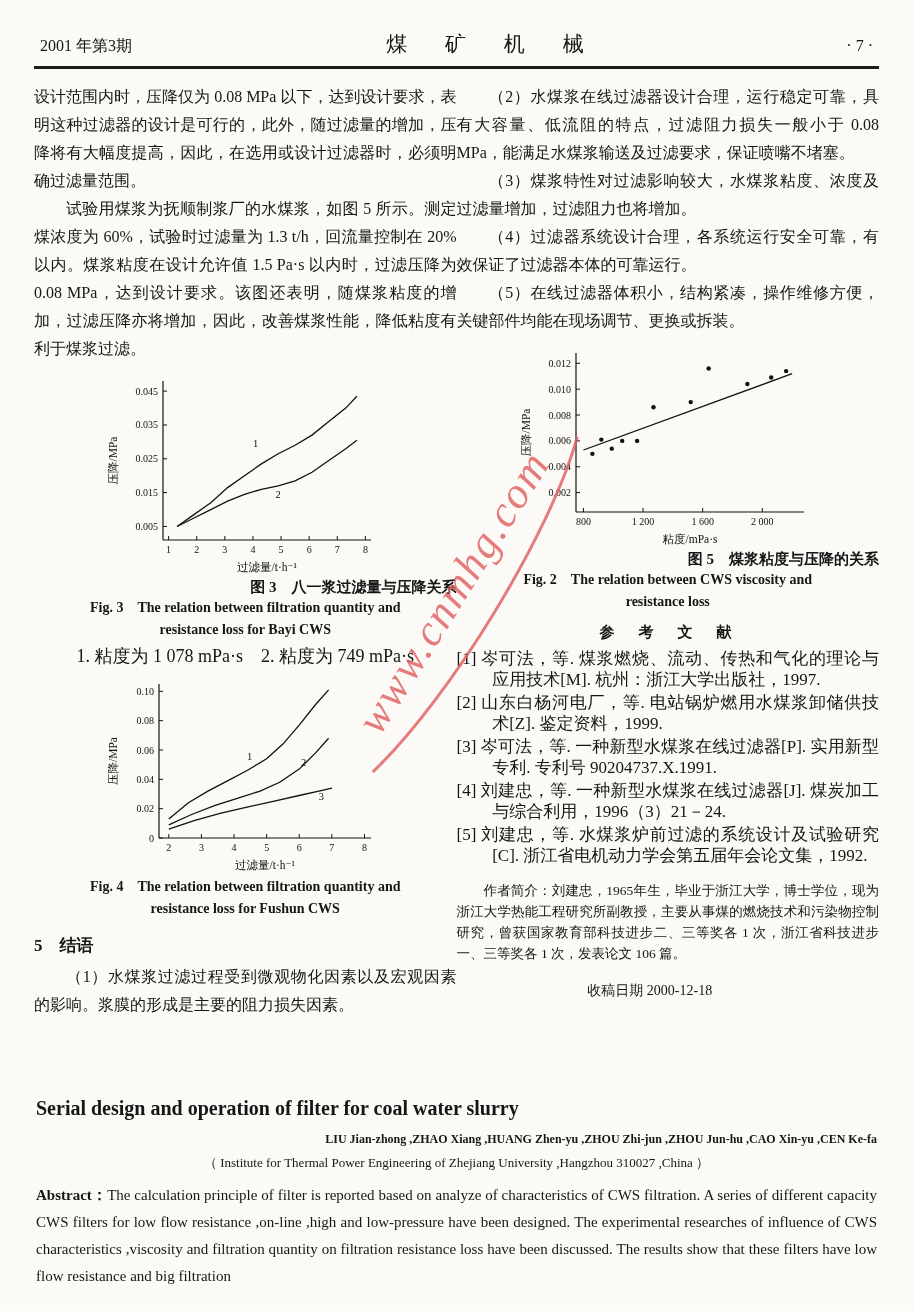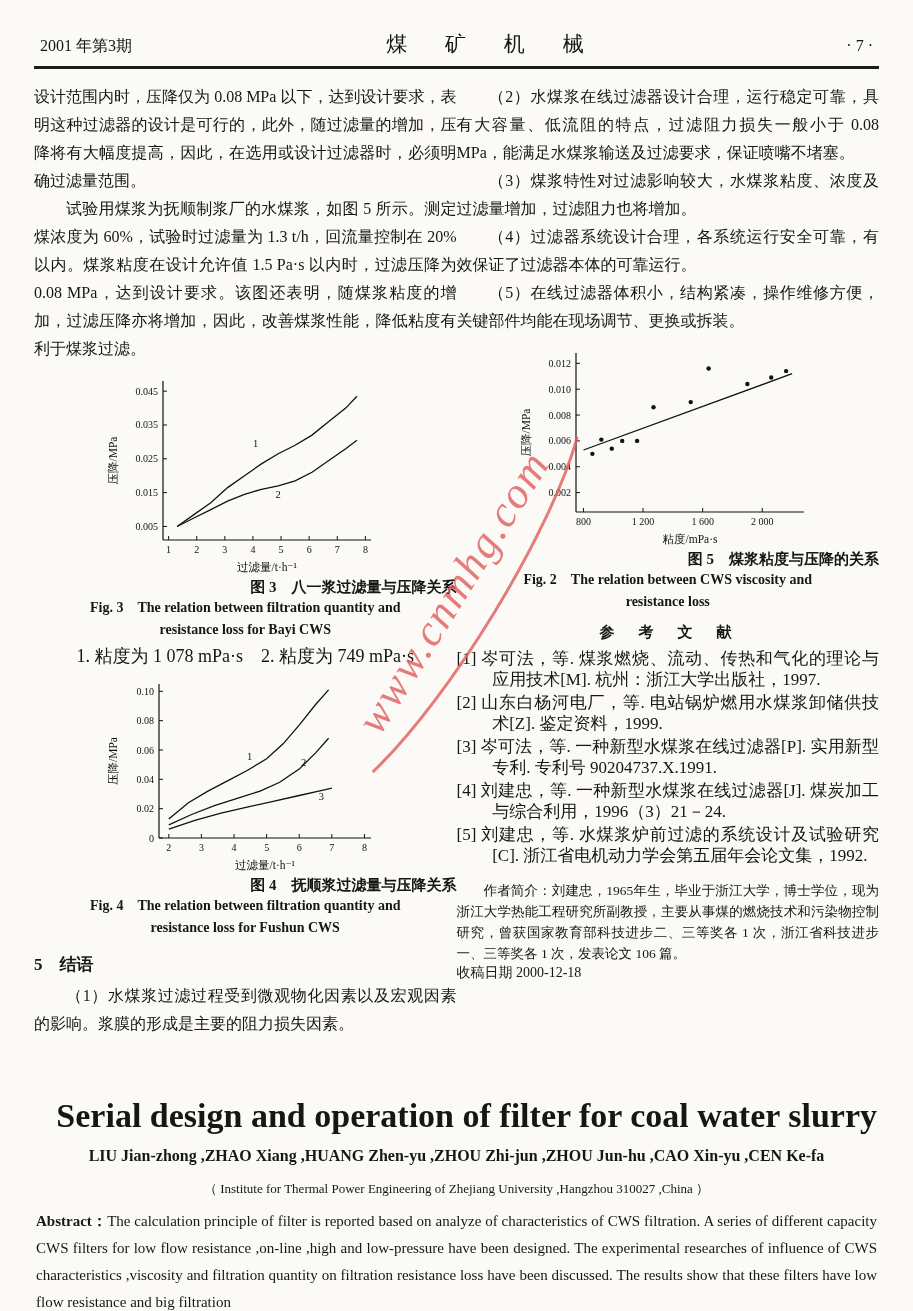--- a/index.html
+++ b/index.html
@@ -26,26 +26,26 @@
   p.body{margin:0;font-size:16px;line-height:28px;text-align:justify;}
   p.indent{text-indent:2em;}
   .chart{display:flex;justify-content:center;margin:8px 0 2px 0;}
   .cap-cn{text-align:right;font-weight:bold;font-size:15px;margin-top:1px;}
   .cap-en{text-align:center;font-weight:bold;font-size:14px;line-height:22px;}
   .fig-note{text-align:center;font-size:18px;margin-top:6px;line-height:19px;}
   .sec-title{font-weight:bold;font-size:17px;margin:14px 0 6px 0;}
   .ref-title{text-align:center;font-weight:bold;font-size:15px;margin:10px 0 6px 0;letter-spacing:0.3em;}
   .ref{font-size:17px;line-height:21px;text-align:justify;padding-left:2.1em;text-indent:-2.1em;margin-bottom:2px;}
   .bio{font-size:13.5px;line-height:21px;text-align:justify;text-indent:2em;margin:14px 0 0 0;}
-  .received{font-size:14px;text-align:left;padding-right:36px;}
+  .received{font-size:14px;text-align:center;padding-right:36px;margin-top:18px;}
   
   .english{padding:10px 36px 0 36px;}
-  .etitle{margin:14px 0 0 0;text-align:right;font-size:34px;font-weight:bold;}
-  .eauthors{text-align:center;font-weight:bold;font-size:16px;margin-top:12px;}
-  .eaff{text-align:center;font-size:13px;margin-top:15px;}
+  .etitle{margin:14px 0 0 0;text-align:left;font-size:20px;font-weight:bold;}
+  .eauthors{text-align:right;font-weight:bold;font-size:12px;margin-top:12px;}
+  .eaff{text-align:center;font-size:13px;margin-top:7px;}
   .eabstract{font-size:15px;line-height:27px;text-align:justify;margin:10px 0 0 0;}
   .eabstract b{font-weight:bold;}
   
   .watermark{
     position:absolute;left:250px;top:560px;width:430px;
     transform:rotate(-58deg);
     text-align:center;
     opacity:0.8;
     pointer-events:none;
     z-index:5;
@@ -155,21 +155,20 @@
             <text x="160" y="195" text-anchor="middle" font-size="11.5" fill="#111">过滤量/t·h⁻¹</text>
             <text text-anchor="middle" font-size="11.5" fill="#111" transform="translate(12,87) rotate(-90)">压降/MPa</text>
             <polyline points="63.8,144.9 83.4,128.8 102.9,117.1 122.5,106.8 142.1,96.5 161.6,84.8 177.9,70.1 194.2,51.1 210.6,30.5 223.6,15.9" fill="none" stroke="#111" stroke-width="1.3"></polyline>
             <text x="142.06153846153848" y="86.26666666666667" font-size="10.5" fill="#111">1</text>
             <polyline points="63.8,150.8 86.6,140.5 109.4,131.7 132.3,124.4 155.1,117.1 174.7,108.3 194.2,95.1 210.6,78.9 223.6,64.3" fill="none" stroke="#111" stroke-width="1.3"></polyline>
             <text x="195.87692307692308" y="92.13333333333333" font-size="10.5" fill="#111">2</text>
             <polyline points="63.8,155.2 89.9,146.4 116.0,139.1 142.1,133.2 168.2,127.3 194.2,121.5 213.8,117.1 226.9,114.1" fill="none" stroke="#111" stroke-width="1.3"></polyline>
             <text x="213.8153846153846" y="125.86666666666667" font-size="10.5" fill="#111">3</text>
           </svg>
         </div>
-      <div class="cap-cn">图 4　抚顺浆过滤量与压降关系</div>
       <div class="cap-en">Fig. 4　The relation between filtration quantity and</div>
       <div class="cap-en">resistance loss for Fushun CWS</div>
 
       <div class="sec-title">5　结语</div>
       <p class="body indent">（1）水煤浆过滤过程受到微观物化因素以及宏观因素的影响。浆膜的形成是主要的阻力损失因素。</p>
     </div>
 
     <div class="col">
       <p class="body indent">（2）水煤浆在线过滤器设计合理，运行稳定可靠，具有大容量、低流阻的特点，过滤阻力损失一般小于 0.08 MPa，能满足水煤浆输送及过滤要求，保证喷嘴不堵塞。</p>
       <p class="body indent">（3）煤浆特性对过滤影响较大，水煤浆粘度、浓度及过滤量增加，过滤阻力也将增加。</p>

